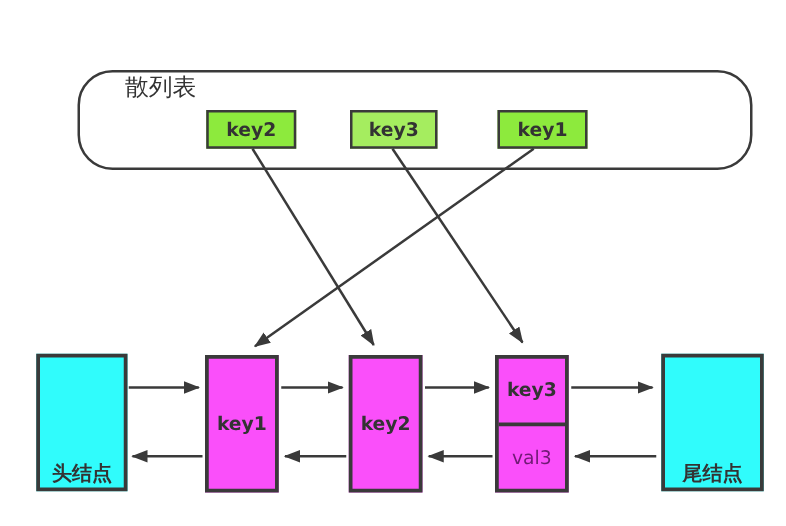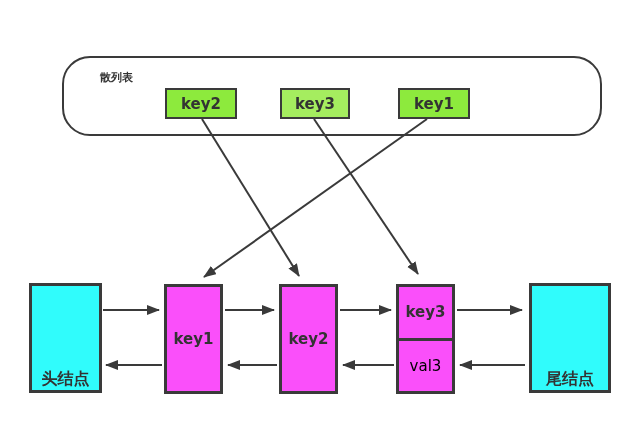--- a/index.html
+++ b/index.html
@@ -13,21 +13,21 @@
   .canvas{
     position:relative;width:629px;height:421px;background:#ffffff;overflow:hidden;
     font-family:"DejaVu Sans","Liberation Sans",sans-serif;color:#333;
   }
   .hash-container{
     position:absolute;left:62px;top:56px;width:540px;height:80px;
     border:2px solid var(--stroke);border-radius:28px;background:#ffffff;
     box-sizing:border-box;
   }
   .hash-title{
-    position:absolute;left:100px;top:70px;font-size:11px;font-weight:bold;color:#333;
+    position:absolute;left:100px;top:57px;font-size:19px;font-weight:normal;color:#333;
   }
   .bucket{
     position:absolute;top:88px;width:72px;height:31px;box-sizing:border-box;
     border:2px solid var(--stroke);background:var(--bucket-fill);
     display:flex;align-items:center;justify-content:center;
     font-size:15px;font-weight:bold;color:#333;
   }
   .bucket.alt{background:var(--bucket-fill-alt);width:70px;}
   .b-key2{left:165px;}
   .b-key3{left:280px;}
@@ -46,21 +46,21 @@
     display:flex;flex-direction:column;
   }
   .n-key1{left:164px;}
   .n-key2{left:279px;}
   .n-key3{left:396px;}
   .cell{
     flex:1;display:flex;align-items:center;justify-content:center;
     font-size:15px;font-weight:bold;color:#333;
   }
   .cell.val{border-top:3px solid var(--stroke);}
-  .cell.thin{font-weight:400;color:#000000;}
+  .cell.thin{font-weight:400;color:#701a75;}
   svg.arrows{position:absolute;left:0;top:0;width:629px;height:421px;pointer-events:none;}
   .arrow{stroke:var(--stroke);stroke-width:2;fill:none;}
   .ah{fill:var(--stroke);}
 </style>
 </head>
 <body>
 
 <div class="canvas">
 
   <div class="hash-container"></div>

